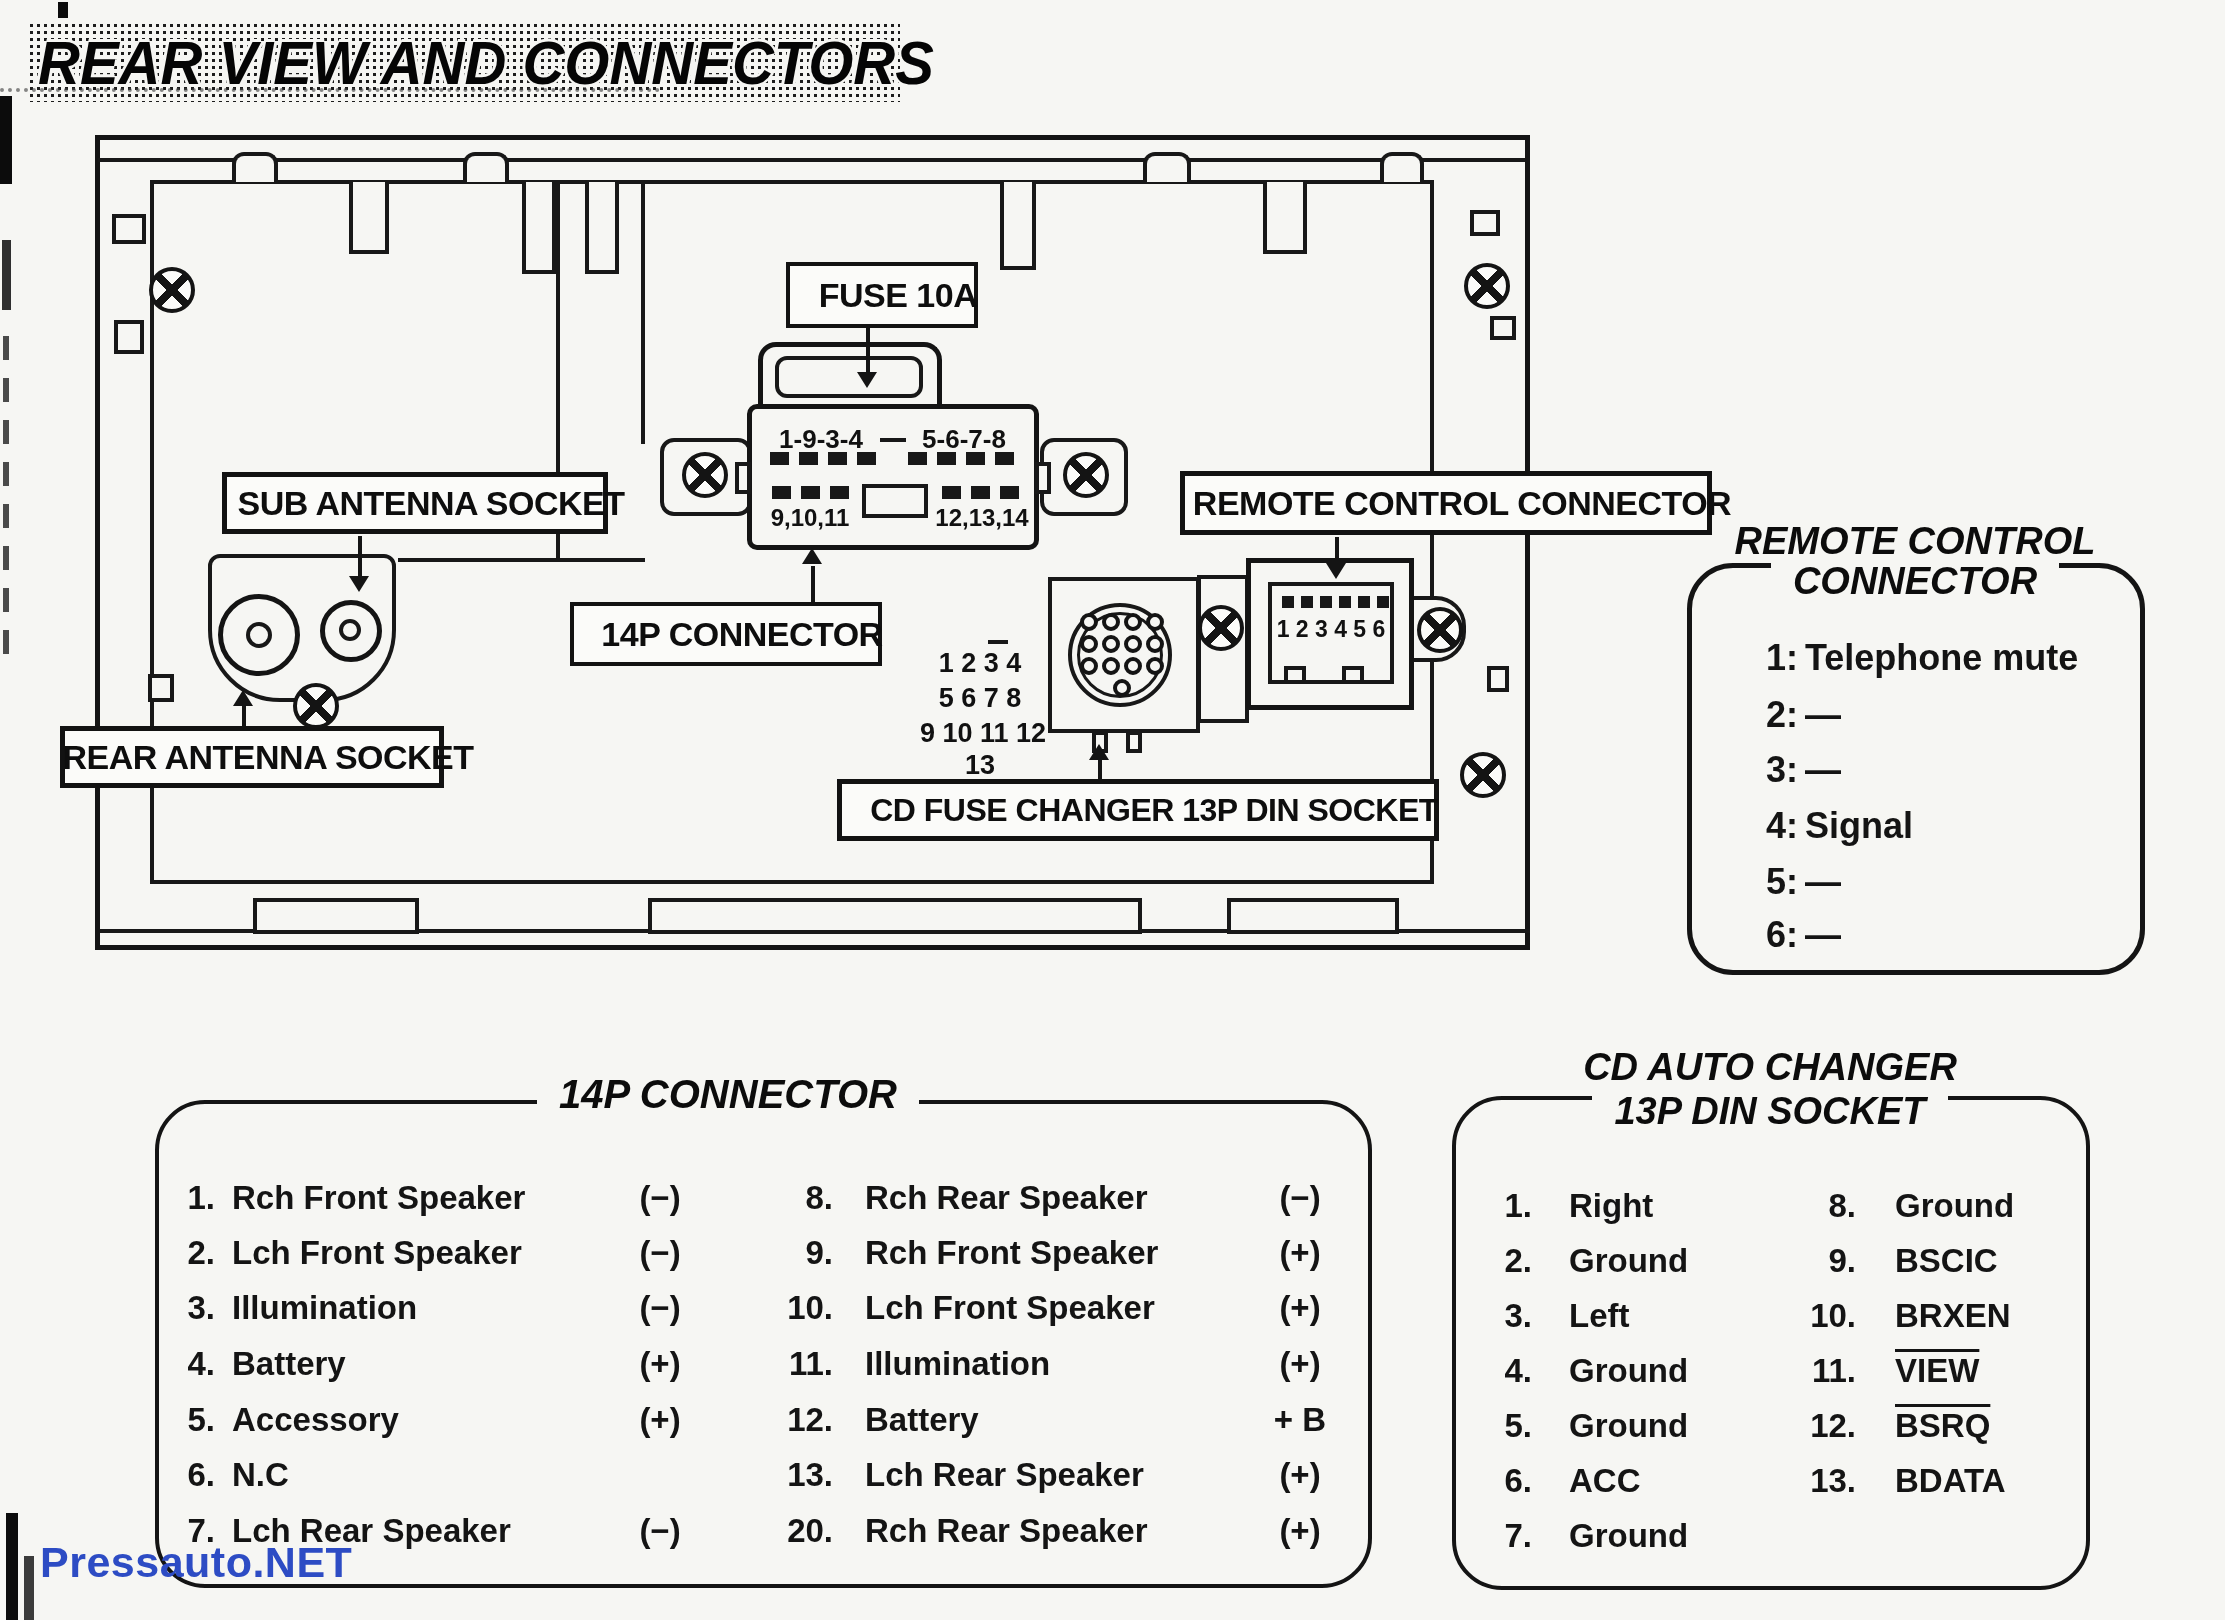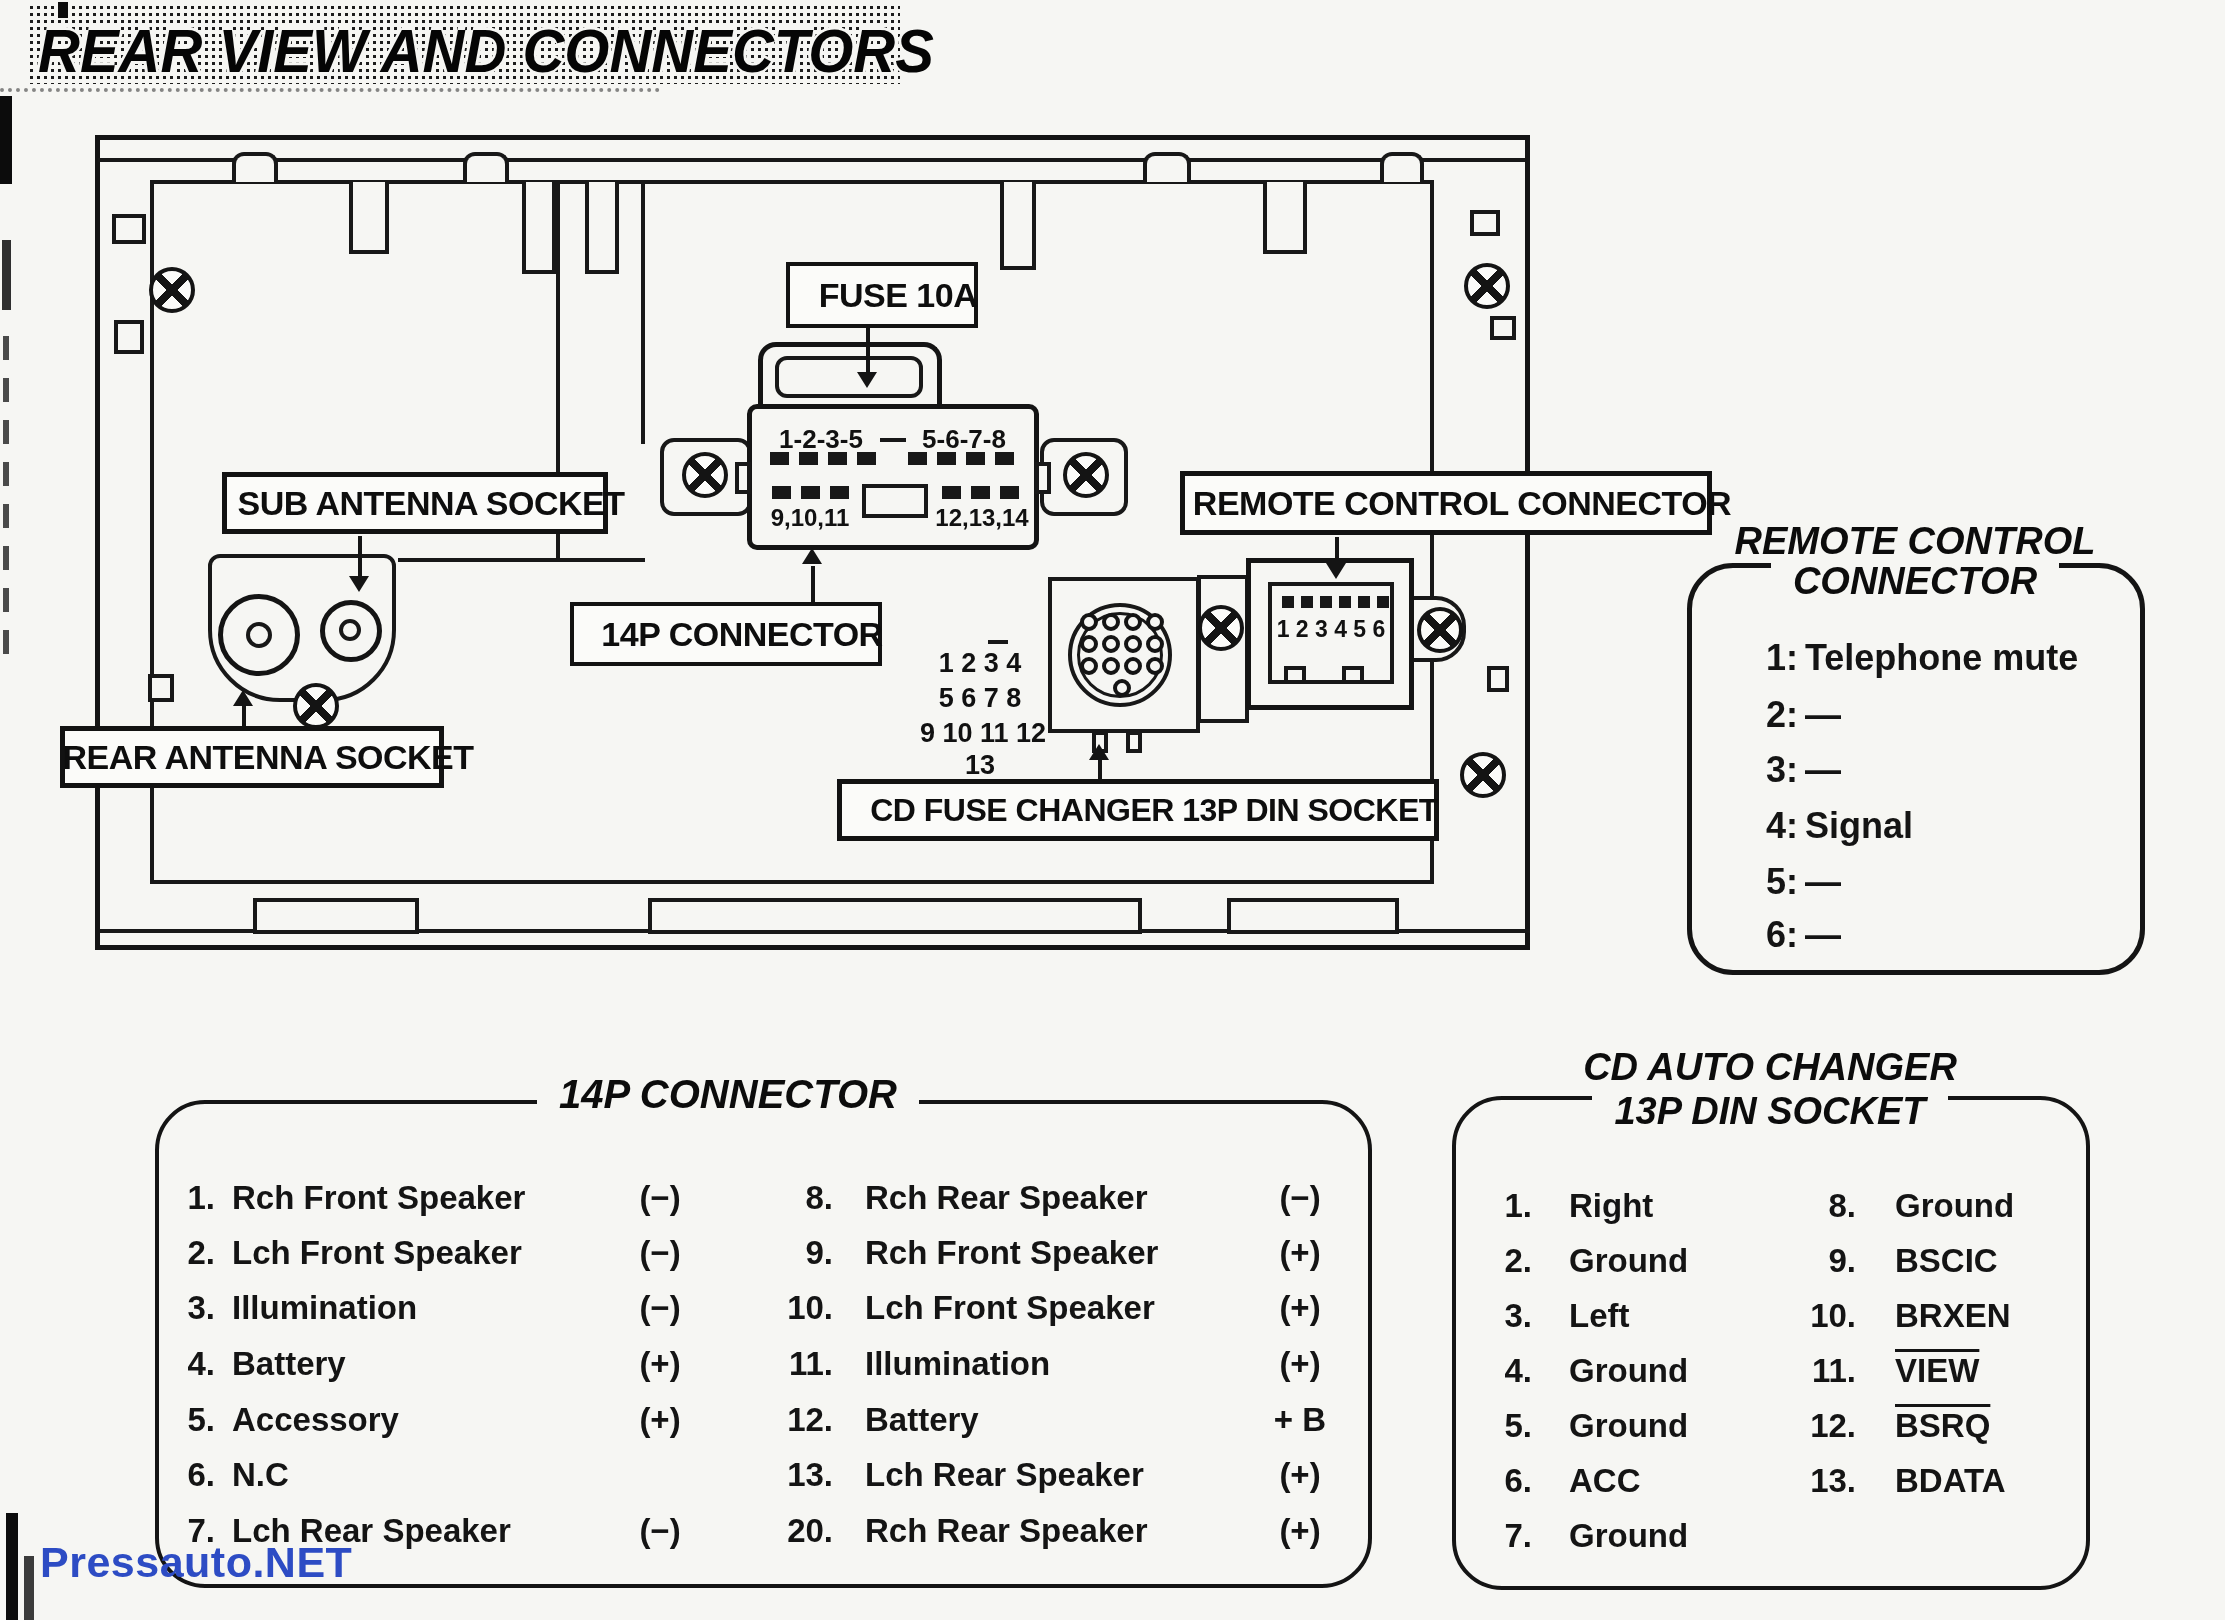--- a/index.html
+++ b/index.html
@@ -35,23 +35,23 @@
   .pins i { display:block; width:19px; height:13px; background:#181818; }
   .pins.sm i { width:12px; height:12px; }
   .pins.sm { gap:7px; }
 
   .dpin { position:absolute; width:18px; height:18px; border:4px solid #141414; border-radius:50%;
           background:#f6f6f3; z-index:5; }
 
   .dtext { position:absolute; text-align:center; font-weight:bold; font-size:27px; color:#111;
            white-space:nowrap; z-index:6; }
 
-  .halftone { position:absolute; left:28px; top:4px; width:872px; height:80px;
+  .halftone { position:absolute; left:28px; top:22px; width:872px; height:80px;
               background-image: radial-gradient(circle, #1c1c1c 1.5px, transparent 1.9px);
-              background-size:7px 7px; display:flex; align-items:flex-end; z-index:2; }
+              background-size:7px 7px; display:flex; align-items:center; z-index:2; }
   .halftone h1 { font-style:italic; font-weight:bold; font-size:58px; letter-spacing:0px;
                  color:#050505; padding-left:10px; transform:scaleY(1.04); white-space:nowrap;
                  text-shadow:-3px 0 0 #f6f6f3, 3px 0 0 #f6f6f3, 0 -3px 0 #f6f6f3, 0 3px 0 #f6f6f3; }
 
   .panelbox { position:absolute; border:5px solid #141414; border-radius:46px; background:transparent; z-index:3; }
   .tablebox { position:absolute; border:4px solid #141414; border-radius:50px; background:transparent; z-index:3; }
 
   .ttl { position:absolute; text-align:center; font-style:italic; font-weight:bold; color:#0c0c0c;
          z-index:5; white-space:nowrap; }
   .ttl span { background:#f6f6f3; padding:0 22px; }
@@ -132,21 +132,21 @@
     <div class="shaft" style="left:866px;top:328px;height:46px;"></div>
     <div class="ahd" style="left:857px;top:372px;"></div>
     <div class="bx5" style="left:758px;top:342px;width:184px;height:66px;border-bottom:none;border-radius:18px 18px 0 0;"></div>
     <div class="bx" style="left:775px;top:356px;width:148px;height:42px;border-radius:12px;"></div>
 
     <div class="bx" style="left:660px;top:438px;width:92px;height:78px;border-radius:14px;"></div>
     <div class="bx" style="left:1040px;top:438px;width:88px;height:78px;border-radius:14px;"></div>
     <div class="bx5" style="left:747px;top:404px;width:292px;height:146px;border-radius:10px;"></div>
     <div class="bx" style="left:735px;top:462px;width:16px;height:32px;"></div>
     <div class="bx" style="left:1035px;top:462px;width:16px;height:32px;"></div>
-    <div class="dtext" style="left:765px;top:424px;width:112px;font-size:26px;">1-2-3-5</div>
+    <div class="dtext" style="left:765px;top:424px;width:112px;font-size:26px;">1-9-3-4</div>
     <div class="ln" style="left:880px;top:438px;width:26px;height:4px;"></div>
     <div class="dtext" style="left:908px;top:424px;width:112px;font-size:26px;">5-6-7-8</div>
     <div class="pins" style="left:770px;top:452px;">
         <i></i>
         <i></i>
         <i></i>
         <i></i>
       </div>
     <div class="pins" style="left:908px;top:452px;">
         <i></i>

